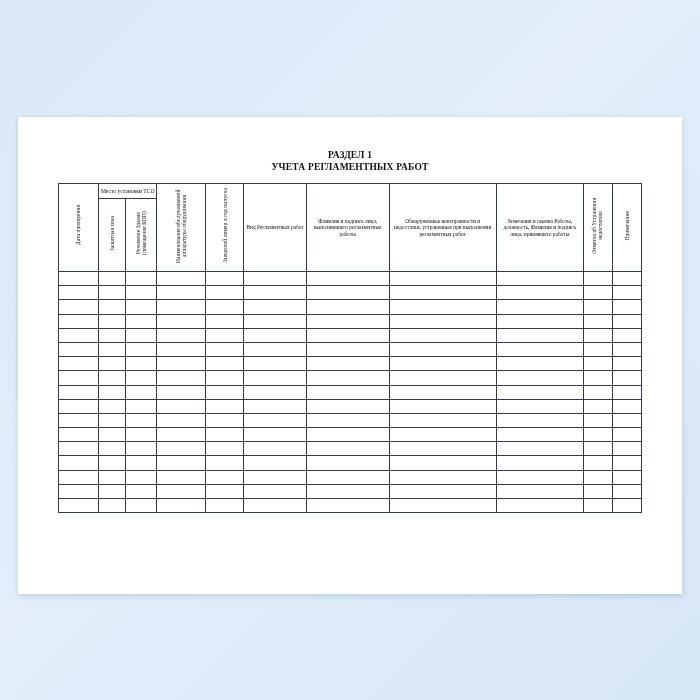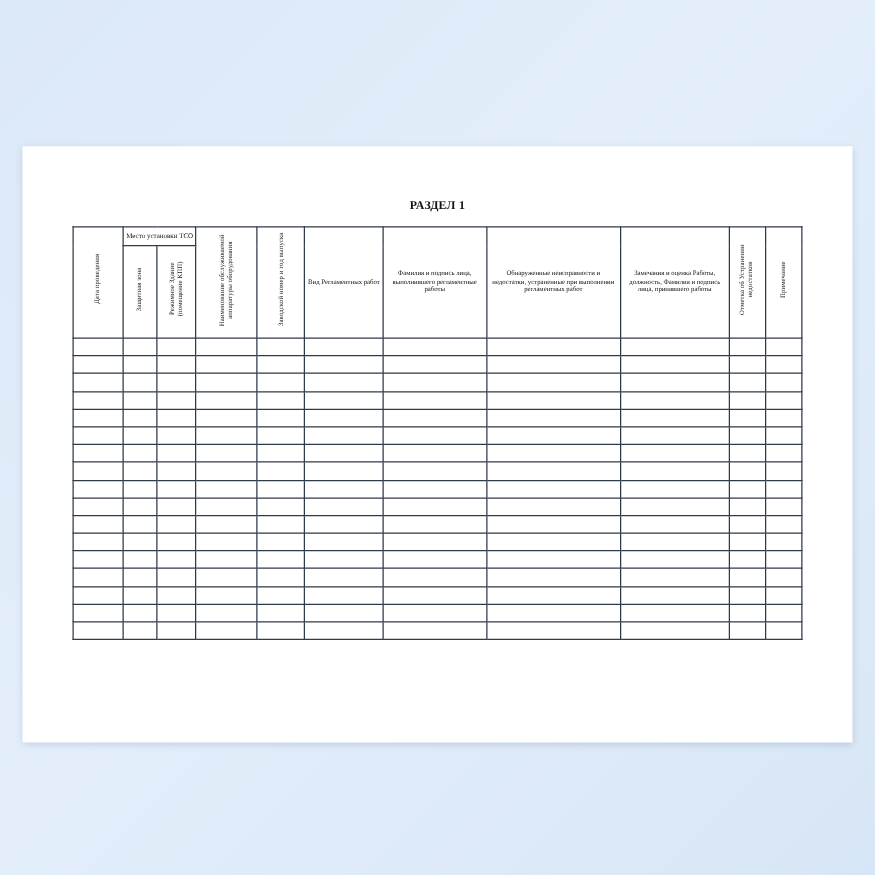--- a/index.html
+++ b/index.html
@@ -26,21 +26,21 @@
     left: 18px;
     top: 117px;
     width: 664px;
     height: 477px;
     background: #ffffff;
     box-shadow: 0 2px 6px rgba(60, 90, 130, 0.22);
   }
   .sheet-inner {
     position: absolute;
     left: 40px;
-    top: 42px;
+    top: 32px;
     right: 40px;
   }
   .doc-title {
     text-align: center;
     font-weight: bold;
     font-size: 9.5px;
     line-height: 12px;
     letter-spacing: 0.2px;
     color: #111;
     margin-bottom: 10px;
@@ -99,20 +99,21 @@
 </style>
 </head>
 <body>
 
 <div id="page-wrap">
   <div class="sheet">
     <div class="sheet-inner">
 
       <div class="doc-title">
         <div>РАЗДЕЛ 1</div>
+        <div>УЧЕТА РЕГЛАМЕНТНЫХ РАБОТ</div>
       </div>
 
       <table class="reg">
         <colgroup>
           <col style="width:36px">
             <col style="width:24px">
             <col style="width:28px">
           <col style="width:44px">
             <col style="width:34px">
             <col style="width:56px">

